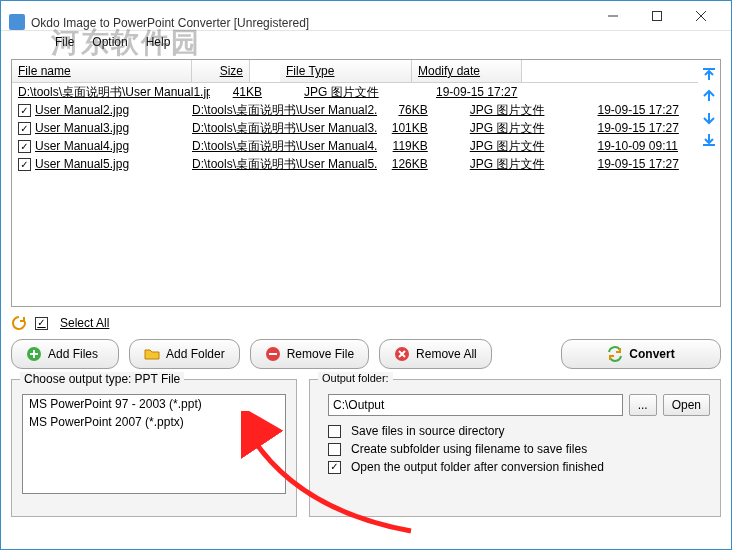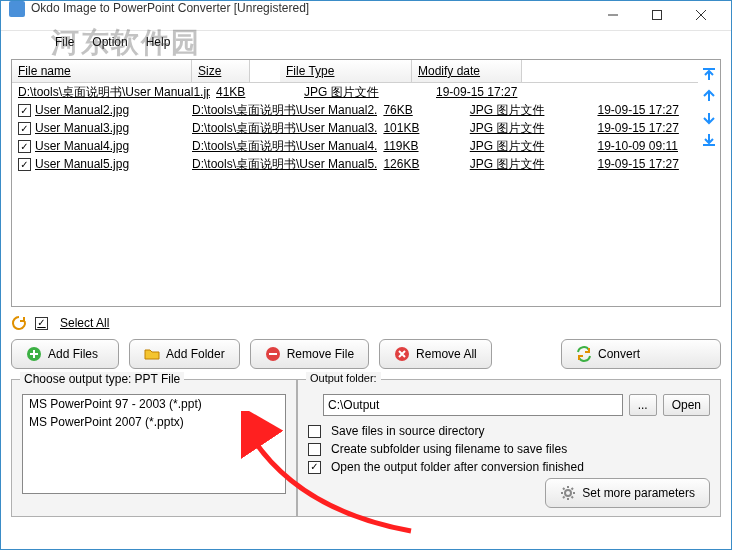--- a/index.html
+++ b/index.html
@@ -1,53 +1,53 @@
 <!DOCTYPE html>
 <html><head>
 <meta charset="utf-8">
 <style>
 * { box-sizing: border-box; margin: 0; padding: 0; font-family: "Segoe UI", Tahoma, sans-serif; font-size: 12px; }
 body { background: #fff; width: 732px; height: 550px; border: 1px solid #3a8cc7; position: relative; overflow: hidden; }
-.titlebar { height: 30px; background: #fff; display: flex; align-items: flex-start; padding: 0 8px; border-bottom: 1px solid #e5e5e5; }
+.titlebar { height: 30px; background: #fff; display: flex; align-items: flex-end; padding: 0 8px; border-bottom: 1px solid #e5e5e5; }
 .titlebar .icon { width: 16px; height: 16px; background: #4a90d9; border-radius: 2px; margin-right: 6px; }
 .titlebar .title { flex: 1; color: #333; }
 .titlebar .winbtn { width: 44px; height: 28px; display: flex; align-items: center; justify-content: center; color: #333; cursor: pointer; }
 .menubar { height: 22px; display: flex; align-items: center; padding: 0 6px; gap: 2px; margin-left: 40px; }
 .menubar span { padding: 2px 8px; cursor: default; }
 .content { padding: 6px 10px 10px 10px; }
 .filetable-wrap { border: 1px solid #a0a0a0; background: #fff; height: 248px; position: relative; display: flex; }
 .filetable { flex: 1; overflow: hidden; text-decoration: underline; }
 .ft-head { display: flex; background: #fff; border-bottom: 1px solid #d0d0d0; }
 .ft-head .col { padding: 4px 6px; border-right: 1px solid #d0d0d0; background: linear-gradient(#fff,#f0f0f0); cursor: pointer; white-space: nowrap; overflow: hidden; }
 .ft-row { display: flex; height: 18px; align-items: center; }
 .ft-row .cell { padding: 1px 6px; white-space: nowrap; overflow: hidden; }
-.c-name { width: 180px; } .c-path { width: 198px; } .c-size { width: 58px; }
+.c-name { width: 180px; } .c-path { width: 198px; } .c-size { width: 58px; text-align: right; }
 .c-type { width: 132px; margin-left: 30px; } .c-date { width: 110px; }
 .chk { width: 13px; height: 13px; border: 1px solid #333; display: inline-flex; align-items: center; justify-content: center; margin-right: 4px; vertical-align: middle; background: #fff; }
 .chk.on::after { content: "✓"; font-size: 10px; line-height: 10px; color: #000; }
 .side-arrows { width: 22px; display: flex; flex-direction: column; align-items: center; justify-content: flex-start; padding-top: 6px; gap: 6px; }
 .side-arrows .arr { width: 16px; height: 16px; cursor: pointer; }
 .selall-row { display: flex; align-items: center; gap: 8px; margin: 8px 0 8px 0; text-decoration: underline; }
 .reload-icn { width: 16px; height: 16px; color: #f0a000; }
 .btnrow { display: flex; gap: 10px; margin-bottom: 10px; }
-.btn { height: 30px; padding: 0 14px; background: linear-gradient(#fefefe,#e8e8e8); border: 1px solid #a0a0a0; border-radius: 6px; display: flex; align-items: center; gap: 6px; cursor: pointer; }
+.btn { height: 30px; padding: 0 14px; background: linear-gradient(#fefefe,#e8e8e8); border: 1px solid #a0a0a0; border-radius: 11px; display: flex; align-items: center; gap: 6px; cursor: pointer; }
 .btn-wide { min-width: 108px; }
-.btn-convert { min-width: 160px; font-weight: normal; margin-left: auto; }
+.btn-convert { min-width: 160px; justify-content: center; font-weight: bold; margin-left: auto; }
 .icn { width: 16px; height: 16px; display: inline-block; }
-.lower { display: flex; }
+.lower { display: flex; gap: 12px; }
 .panel { border: 1px solid #b0b0b0; padding: 8px 10px 10px 10px; position: relative; background: #f4f4f4; }
 .panel-left { width: 286px; height: 138px; }
 .panel-right { flex: 1; height: 138px; }
 .panel-label { position: absolute; top: -8px; left: 8px; background: #f4f4f4; padding: 0 4px; font-size: 11px; }
 .listbox { border: 1px solid #888; background: #fff; height: 100px; margin-top: 6px; overflow: hidden; }
 .listbox div { padding: 2px 6px; cursor: default; }
-.output-row { display: flex; gap: 6px; align-items: center; margin: 6px 0 8px 15px; }
+.output-row { display: flex; gap: 6px; align-items: center; margin: 6px 0 8px 8px; }
 .txtinput { flex: 1; height: 22px; border: 1px solid #888; padding: 0 4px; background: #fff; }
 .smallbtn { height: 22px; padding: 0 8px; background: linear-gradient(#fefefe,#e8e8e8); border: 1px solid #a0a0a0; border-radius: 2px; cursor: pointer; }
-.checkline { display: flex; align-items: center; gap: 6px; margin: 4px 0; }
+.checkline { display: flex; align-items: center; gap: 6px; margin: 4px 8px; }
 .setmore { position: absolute; right: 10px; bottom: 8px; }
 .watermark { position: absolute; top: 2px; left: 50px; opacity: 0.35; pointer-events: none; }
 .watermark .big { font-size: 28px; font-weight: bold; color: #555; letter-spacing: 2px; margin-top: 21px; }
 .watermark .url { font-size: 18px; color: #666; text-align: left; }
 .red-arrow { position: absolute; pointer-events: none; }
 </style>
 </head>
 <body>
 
 <div class="watermark">
@@ -213,27 +213,20 @@
         <span>Save files in source directory</span>
       </div>
       <div class="checkline">
         <span class="chk"></span>
         <span>Create subfolder using filename to save files</span>
       </div>
       <div class="checkline">
         <span class="chk on"></span>
         <span>Open the output folder after conversion finished</span>
       </div>
-      <button class="btn setmore">
-        <svg class="icn" viewBox="0 0 16 16">
-            <circle cx="8" cy="8" r="3" fill="none" stroke="#888" stroke-width="2"></circle>
-            <path d="M8 1v2M8 13v2M1 8h2M13 8h2M3 3l1.5 1.5M11.5 11.5L13 13M13 3l-1.5 1.5M4.5 11.5L3 13" stroke="#888" stroke-width="2"></path>
-          </svg>
-        <span>Set more parameters</span>
-      </button>
     </div>
   </div>
 
 </div>
 
 <svg class="red-arrow" style="left:240px;top:410px" width="180" height="130">
   <defs>
       <marker id="ah" markerWidth="12" markerHeight="12" refX="2" refY="6" orient="auto">
         <path d="M0 0L12 6L0 12z" fill="#ff2020"></path>
       </marker>

